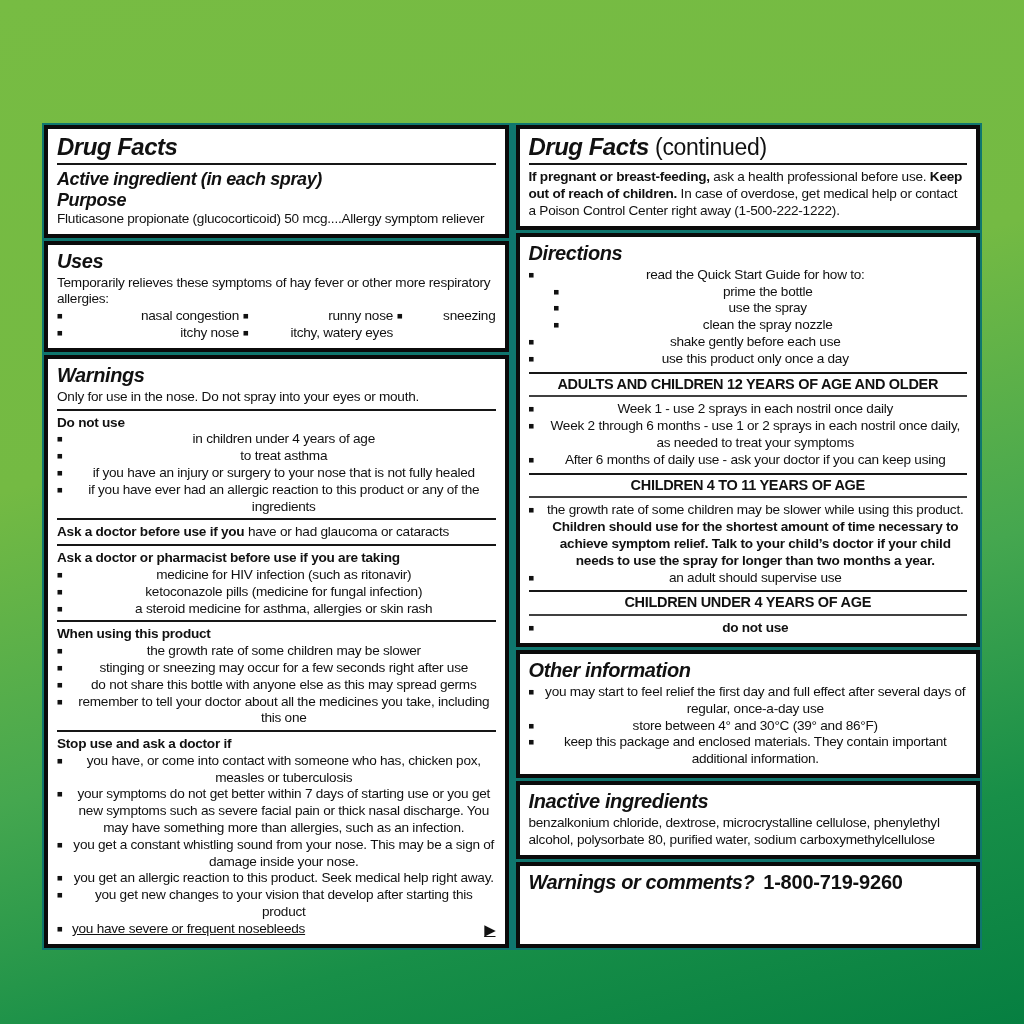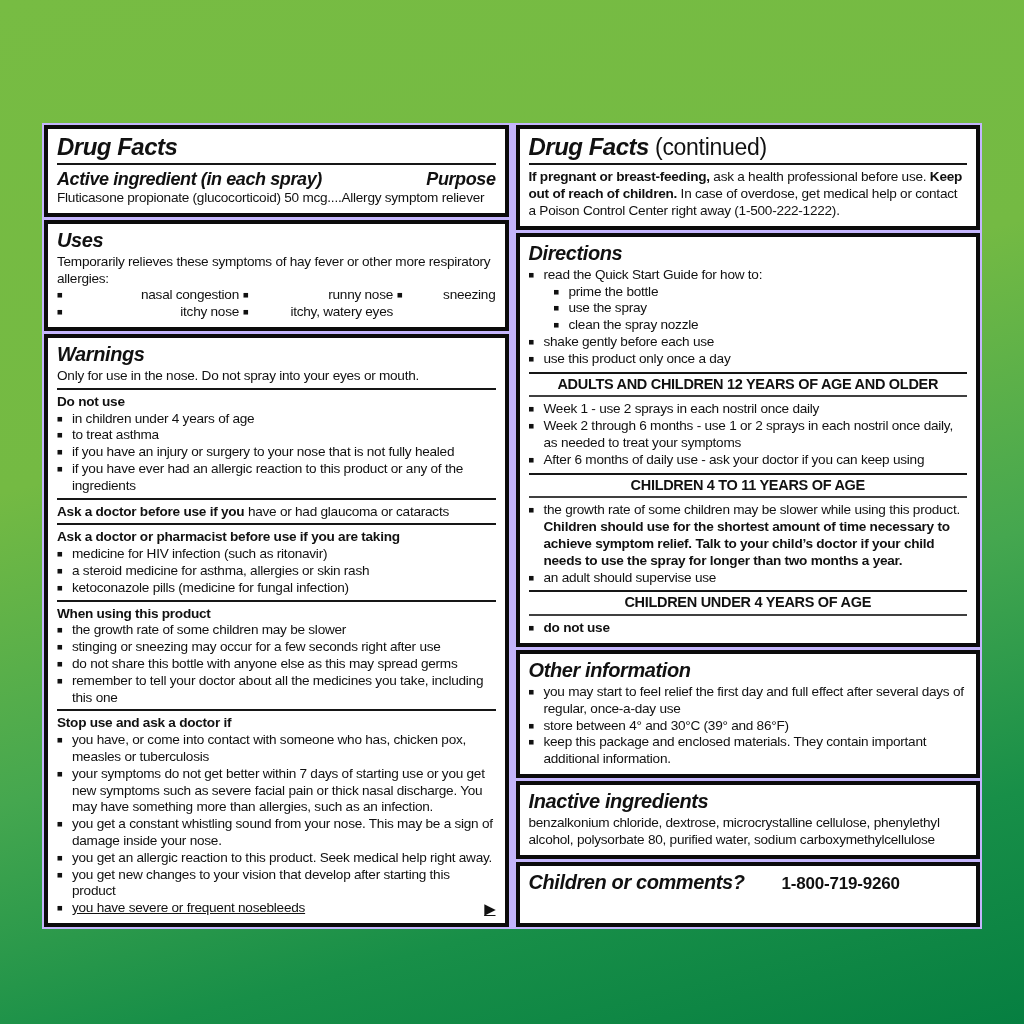--- a/index.html
+++ b/index.html
@@ -4,56 +4,56 @@
 <style>
   html,body{margin:0;padding:0;}
   body{
     width:1024px;height:1024px;overflow:hidden;
     background:linear-gradient(165deg,#77bc43 0%,#74ba43 38%,#45a74f 62%,#188f48 82%,#067f41 100%);
     font-family:"Liberation Sans","DejaVu Sans",sans-serif;
     color:#111;
   }
   .label{
     position:absolute;left:42px;top:123px;width:940px;
-    background:#c4b5fd;padding:2px;box-sizing:border-box;
+    background:#0f766e;padding:2px;box-sizing:border-box;
     display:flex;gap:7px;
   }
   .col{flex:1;display:flex;flex-direction:column;min-width:0;}
   .box{
     border:4px solid #0b0b0b;background:#fff;
     padding:4px 9px 6px 9px;margin-bottom:3px;
   }
   .box:last-child{margin-bottom:0;}
   .grow{flex:1;}
   p,ul{margin:0;padding:0;}
   .body-txt{font-size:13.6px;line-height:16.8px;letter-spacing:-0.25px;}
   .t-xl{font-size:24px;font-weight:700;font-style:italic;letter-spacing:-0.5px;line-height:1.1;margin:1px 0 2px;}
   .t-lg{font-size:20px;font-weight:700;font-style:italic;letter-spacing:-0.4px;line-height:1.15;margin:1px 0 2px;}
   .t-md{font-size:18px;font-weight:700;font-style:italic;letter-spacing:-0.4px;line-height:1.15;}
   .suffix{font-size:23px;font-weight:400;font-style:normal;letter-spacing:-0.3px;}
   .rule{border:none;border-top:2px solid #161616;margin:3px 0 4px;}
   .b{font-weight:700;}
-  ul{list-style:none;}
+  ul{list-style:none;text-align:center;}
   li{position:relative;padding-left:15px;}
   li::before{content:"■";position:absolute;left:0;top:0;font-size:9.5px;}
   li.indent1{padding-left:40px;}
   li.indent1::before{left:25px;}
   .age-head{
     text-align:center;font-weight:700;font-size:14.5px;letter-spacing:-0.3px;
     border-top:2px solid #161616;border-bottom:2px solid #404040;
     padding:2px 0 3px;margin:4px 0;
   }
-  .split-row{display:flex;justify-content:space-between;align-items:baseline;}
+  .split-row{display:flex;justify-content:space-between;align-items:baseline;flex-direction:column;}
   .uses-grid{display:grid;grid-template-columns:182px 150px auto;column-gap:4px;text-align:right;}
   .uses-grid .cell{position:relative;padding-left:15px;}
   .uses-grid .cell::before{content:"■";position:absolute;left:0;top:0;font-size:9.5px;}
   .arrow-row{display:flex;justify-content:space-between;align-items:center;text-decoration:underline;}
   .arrow{font-size:15px;line-height:1;}
   .q-row{display:flex;align-items:baseline;gap:9px;}
-  .phone{font-weight:700;font-size:17px;letter-spacing:-0.2px;margin-left:28px;}
+  .phone{font-weight:700;font-size:20px;letter-spacing:-0.2px;}
 </style>
 </head>
 <body>
 
 <div class="label">
 
   <div class="col">
 
     <section class="box">
       <h1 class="t-xl">Drug Facts</h1>
@@ -91,22 +91,22 @@
         <li>if you have ever had an allergic reaction to this product or any of the ingredients</li>
       </ul>
       <hr class="rule">
 
       <p><span class="b">Ask a doctor before use if you</span><span> have or had glaucoma or cataracts</span></p>
       <hr class="rule">
 
       <p class="b">Ask a doctor or pharmacist before use if you are taking</p>
       <ul>
         <li>medicine for HIV infection (such as ritonavir)</li>
+        <li>ketoconazole pills (medicine for fungal infection)</li>
         <li>a steroid medicine for asthma, allergies or skin rash</li>
-        <li>ketoconazole pills (medicine for fungal infection)</li>
       </ul>
       <hr class="rule">
 
       <p class="b">When using this product</p>
       <ul>
         <li>the growth rate of some children may be slower</li>
         <li>stinging or sneezing may occur for a few seconds right after use</li>
         <li>do not share this bottle with anyone else as this may spread germs</li>
         <li>remember to tell your doctor about all the medicines you take, including this one</li>
       </ul>
@@ -176,18 +176,18 @@
       </ul>
     </section>
 
     <section class="box body-txt">
       <h2 class="t-lg">Inactive ingredients</h2>
       <p>benzalkonium chloride, dextrose, microcrystalline cellulose, phenylethyl alcohol, polysorbate 80, purified water, sodium carboxymethylcellulose</p>
     </section>
 
     <section class="box grow">
       <div class="q-row">
-        <span class="t-lg">Children or comments?</span>
+        <span class="t-lg">Warnings or comments?</span>
         <span class="phone">1-800-719-9260</span>
       </div>
     </section>
   </div>
 </div>
 
 </body></html>

